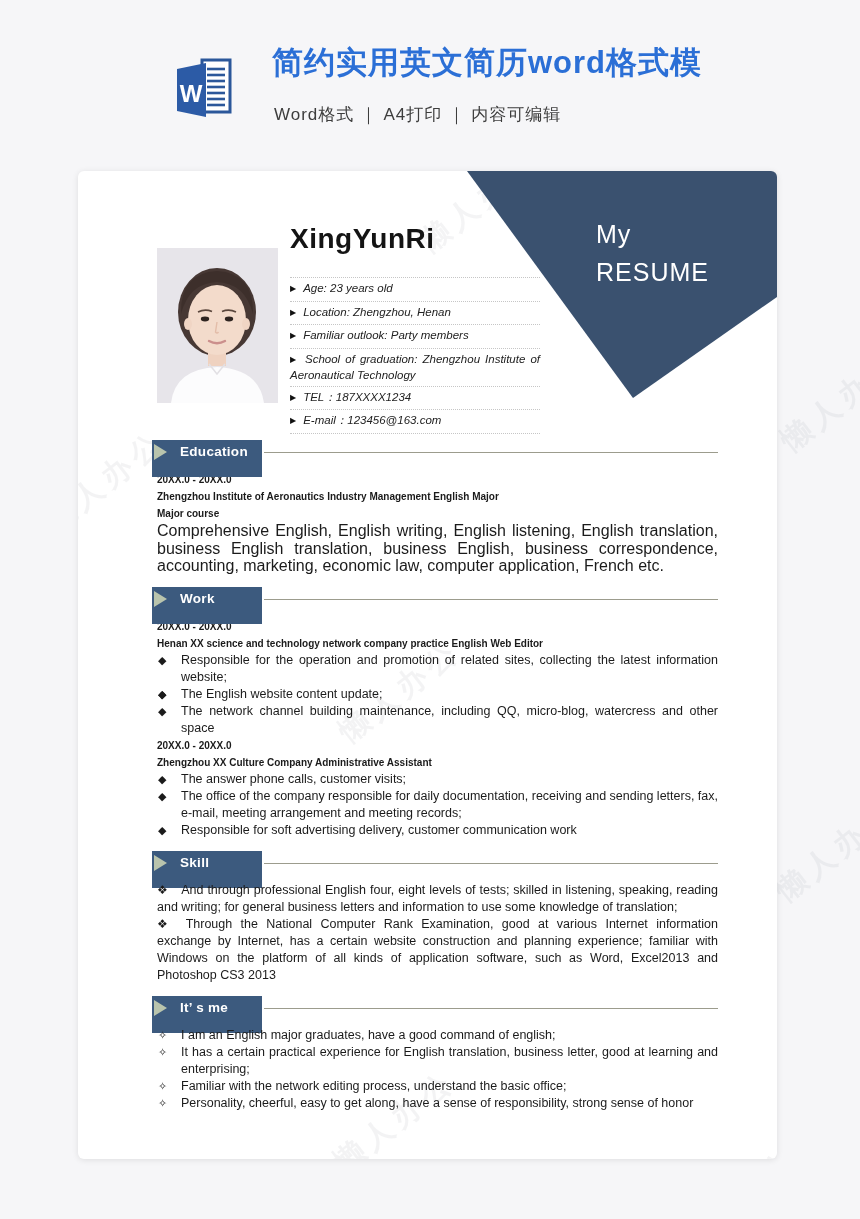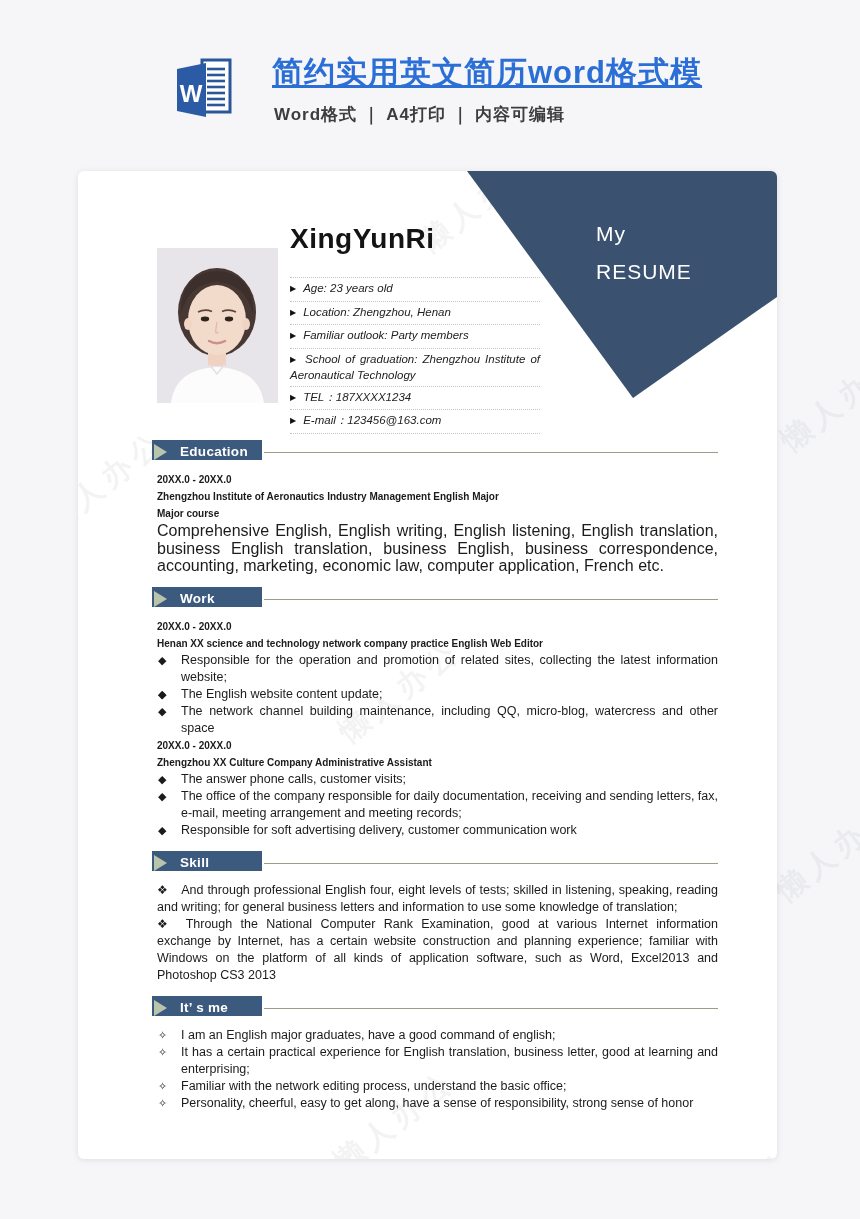--- a/index.html
+++ b/index.html
@@ -8,43 +8,43 @@
     --ink:#1b1b1b; --dot:#c6c6c6;
   }
   *{box-sizing:border-box;margin:0;padding:0;}
   html,body{width:860px;height:1219px;}
   body{
     position:relative;background:#f6f6f8;overflow:hidden;
     font-family:"Liberation Sans","DejaVu Sans",sans-serif;color:var(--ink);
   }
   
   .word-icon{position:absolute;left:170px;top:56px;width:64px;height:62px;}
-  .page-title{position:absolute;left:272px;top:52px;font-size:31px;font-weight:700;
-    color:var(--title-blue);letter-spacing:1px;white-space:nowrap;text-decoration:underline;}
-  .page-subtitle{position:absolute;left:274px;top:103px;font-size:17px;font-weight:700;
+  .page-title{position:absolute;left:272px;top:42px;font-size:31px;font-weight:700;
+    color:var(--title-blue);letter-spacing:1px;white-space:nowrap;}
+  .page-subtitle{position:absolute;left:274px;top:103px;font-size:17px;font-weight:400;
     color:#3d3d3d;letter-spacing:1px;white-space:nowrap;text-align:right;}
   
   .card{position:absolute;left:78px;top:171px;width:699px;height:988px;background:#fff;
     border-radius:6px;box-shadow:0 1px 6px rgba(0,0,0,.10);overflow:hidden;}
   .corner{position:absolute;right:0;top:0;width:699px;height:230px;background:var(--triangle);
     clip-path:polygon(389px 0,699px 0,699px 126px,555px 227px);}
-  .badge{position:absolute;left:518px;top:44px;color:#fff;font-size:21px;line-height:38px;
+  .badge{position:absolute;left:518px;top:44px;color:#fff;font-size:25px;line-height:38px;
     letter-spacing:1px;font-weight:400;}
   .photo{position:absolute;left:79px;top:77px;width:121px;height:155px;}
   .person-name{position:absolute;left:212px;top:52px;font-size:28px;font-weight:700;color:#141414;
     letter-spacing:0.5px;}
   .details{position:absolute;left:212px;top:106px;width:250px;border-top:1px dotted var(--dot);}
   .detail-row{position:relative;padding:3px 0;border-bottom:1px dotted var(--dot);
     font-size:11.5px;line-height:14.5px;color:#222;text-align:justify;font-style:italic;}
   .d-marker{font-size:8px;margin-right:7px;position:relative;top:-1px;color:#111;}
   
   .doc{position:absolute;left:79px;top:269px;width:561px;}
   .section{margin-bottom:12px;}
   .section-head{position:relative;height:24px;margin-left:-5px;margin-bottom:7px;}
-  .section-bar{position:absolute;left:0;top:0;width:110px;height:20px;background:var(--accent);}
+  .section-bar{position:absolute;left:0;top:0;width:110px;height:37px;background:var(--accent);}
   .section-arrow{position:absolute;left:2px;top:4px;width:0;height:0;
     border-left:13px solid var(--arrow);border-top:8px solid transparent;border-bottom:8px solid transparent;}
   .section-label{position:absolute;left:28px;top:0;line-height:24px;color:#fff;font-weight:700;
     font-size:13.5px;letter-spacing:.3px;}
   .section-rule{position:absolute;left:112px;right:0;top:12px;border-top:1px solid var(--rule);}
   .b-bold{font-weight:700;font-size:10px;line-height:17px;}
   .b-para{font-size:16px;line-height:17.5px;text-align:justify;}
   .b-bullet{position:relative;padding-left:24px;font-size:12.5px;line-height:17px;text-align:justify;}
   .b-bullet .marker{position:absolute;left:1px;top:0;font-size:11px;}
   .b-bullet.nohang{padding-left:0;}

